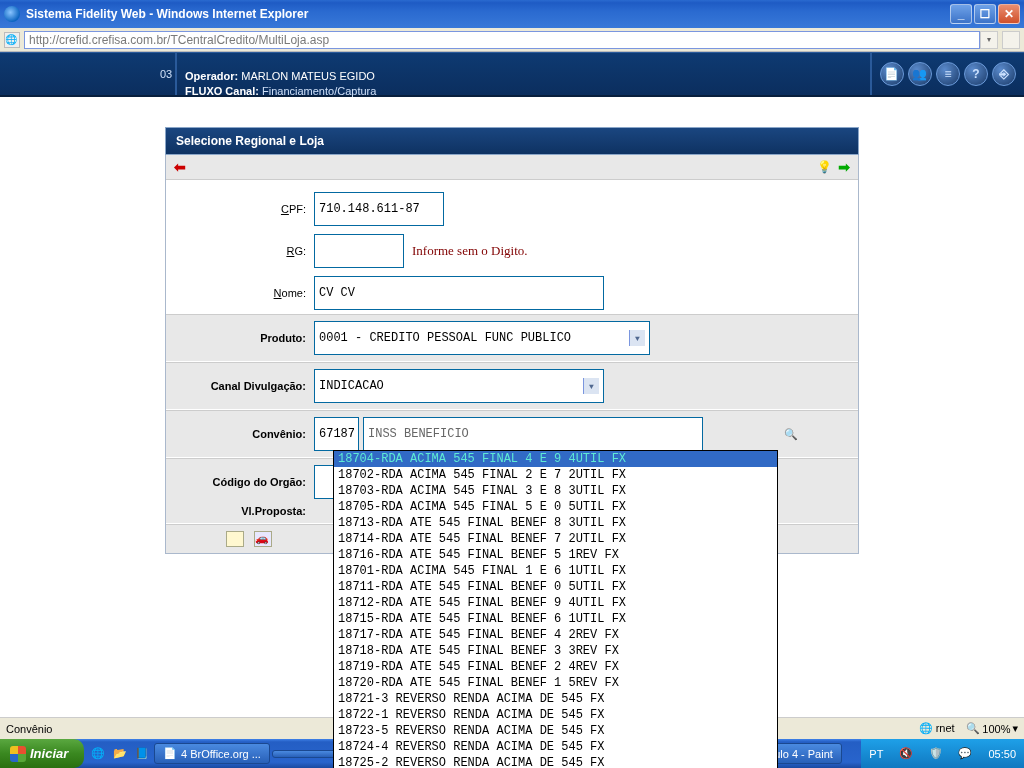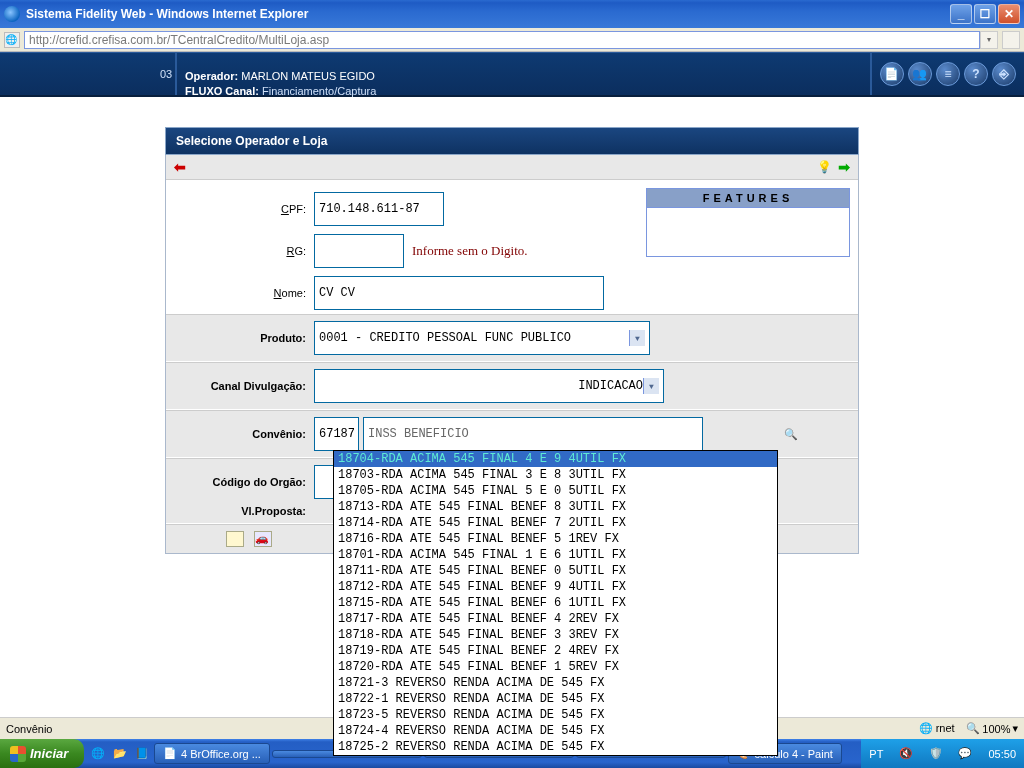--- a/index.html
+++ b/index.html
@@ -154,21 +154,21 @@
     <div class="hdr-ico">📄</div>
     <div class="hdr-ico">👥</div>
     <div class="hdr-ico">≡</div>
     <div class="hdr-ico">?</div>
     <div class="hdr-ico">⎆</div>
   </div>
 </div>
 
 <div class="content">
   <div class="panel">
-    <div class="panel-title">Selecione Operador e Loja</div>
+    <div class="panel-title">Selecione Regional e Loja</div>
     <div class="panel-body">
       <div class="arrow-row">
         <span class="arrow-left">⬅</span>
         <span class="arrow-right-grp">
           <span class="bulb">💡</span>
           <span class="arrow-right">➡</span>
         </span>
       </div>
 
       <div style="display:flex;">
@@ -180,42 +180,36 @@
           <div class="form-row">
             <div class="form-lbl"><u>R</u>G:</div>
             <input type="text" style="width: 90px;" value="">
             <span class="hint">Informe sem o Digito.</span>
           </div>
           <div class="form-row">
             <div class="form-lbl"><u>N</u>ome:</div>
             <input type="text" style="width: 290px;" value="CV CV">
           </div>
         </div>
-        <div style="width:220px; padding:8px;">
-          <div class="features-box">
-            <div class="features-hdr">FEATURES</div>
-            <div class="features-body"></div>
-          </div>
-        </div>
       </div>
 
       <div class="field-block">
         <div class="form-row" style="padding:0;">
           <div class="form-lbl" style="font-weight:bold;">Produto:</div>
           <div class="select-like">
             <span>0001 - CREDITO PESSOAL FUNC PUBLICO</span>
             <span class="arrow">▼</span>
           </div>
         </div>
       </div>
 
       <div class="field-block">
         <div class="form-row" style="padding:0;">
           <div class="form-lbl" style="font-weight:bold;">Canal Divulgação:</div>
-          <div class="select-like" style="width:350px;justify-content:flex-end;">
+          <div class="select-like" style="width:290px;">
             <span>INDICACAO</span>
             <span class="arrow">▼</span>
           </div>
         </div>
       </div>
 
       <div class="field-block">
         <div class="form-row" style="padding:0;">
           <div class="form-lbl" style="font-weight:bold;">Convênio:</div>
           <input type="text" style="width: 45px;" value="67187">
@@ -241,20 +235,21 @@
         <div class="mini-ico"></div>
         <div class="mini-ico" style="background:#e8e8ff;">🚗</div>
       </div>
 
     </div>
   </div>
 </div>
 
 <div class="dropdown-list" id="dropdown">
     <div class="opt selected">18704-RDA ACIMA 545 FINAL 4 E 9 4UTIL FX</div>
+    <div class="opt">18702-RDA ACIMA 545 FINAL 2 E 7 2UTIL FX</div>
     <div class="opt">18703-RDA ACIMA 545 FINAL 3 E 8 3UTIL FX</div>
     <div class="opt">18705-RDA ACIMA 545 FINAL 5 E 0 5UTIL FX</div>
     <div class="opt">18713-RDA ATE 545 FINAL BENEF 8 3UTIL FX</div>
     <div class="opt">18714-RDA ATE 545 FINAL BENEF 7 2UTIL FX</div>
     <div class="opt">18716-RDA ATE 545 FINAL BENEF 5 1REV FX</div>
     <div class="opt">18701-RDA ACIMA 545 FINAL 1 E 6 1UTIL FX</div>
     <div class="opt">18711-RDA ATE 545 FINAL BENEF 0 5UTIL  FX</div>
     <div class="opt">18712-RDA ATE 545 FINAL BENEF 9 4UTIL FX</div>
     <div class="opt">18715-RDA ATE 545 FINAL BENEF 6 1UTIL FX</div>
     <div class="opt">18717-RDA ATE 545 FINAL BENEF 4 2REV FX</div>

